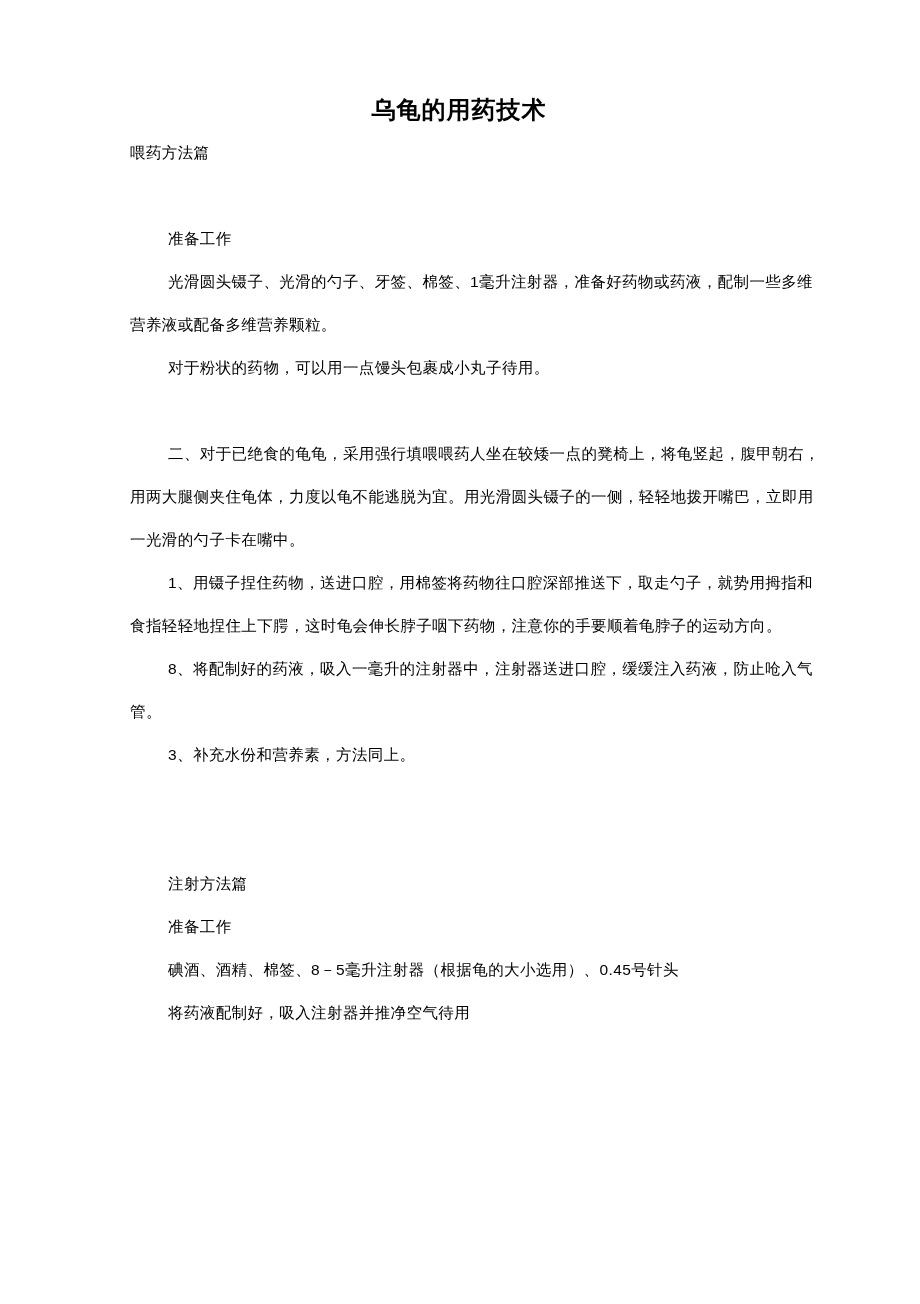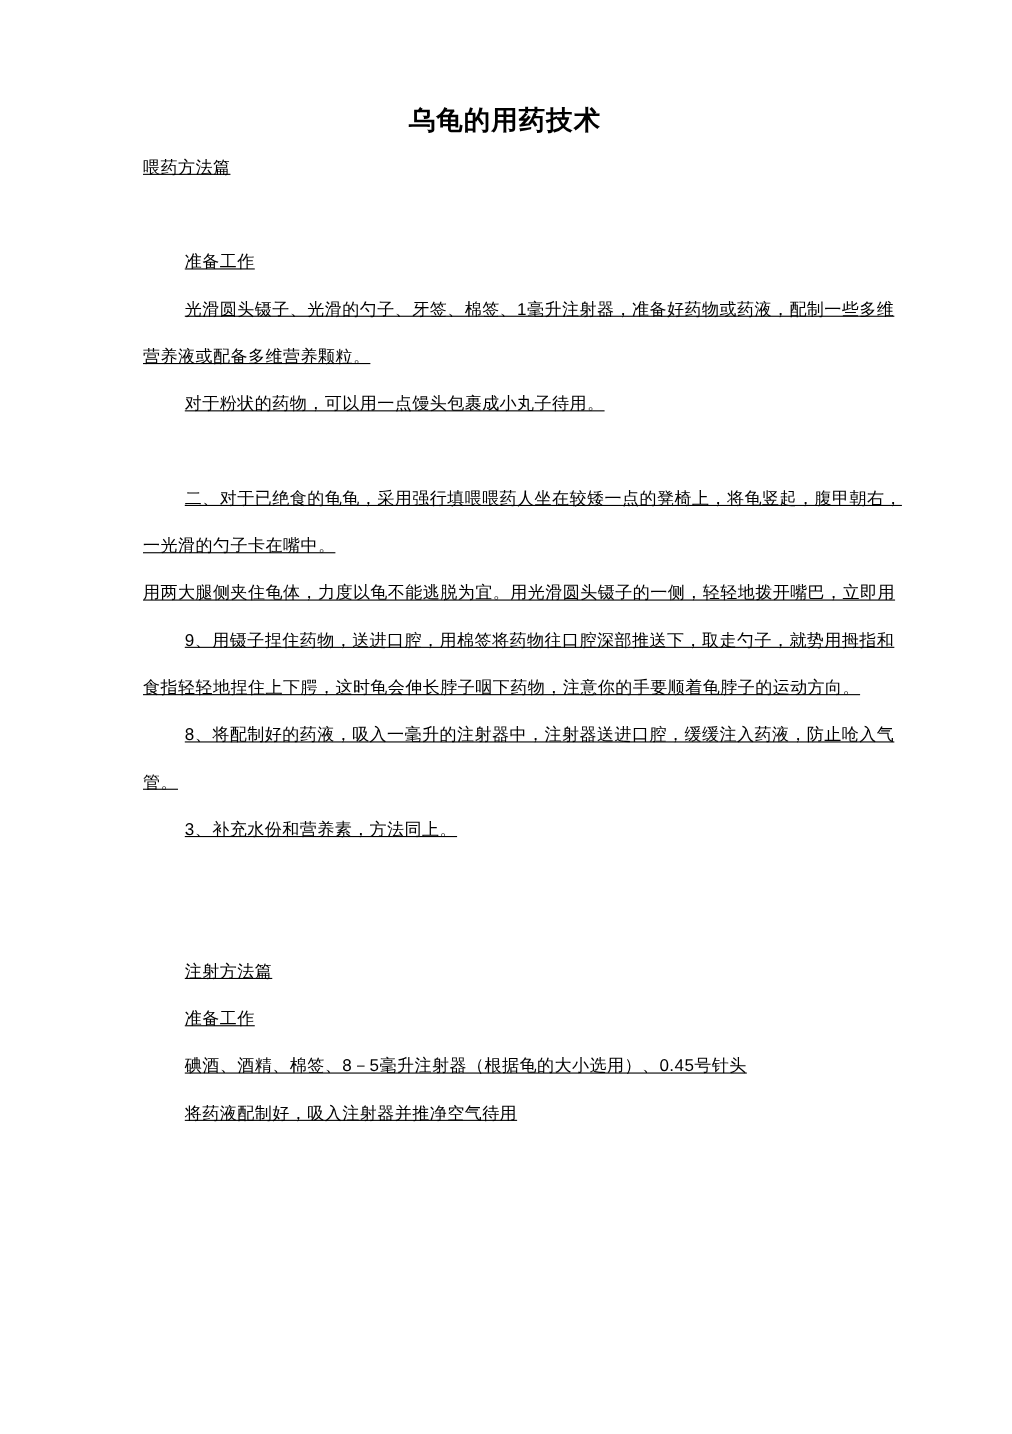--- a/index.html
+++ b/index.html
@@ -29,21 +29,20 @@
     font-weight: bold;
     text-align: center;
     
     text-indent: 60px;
     letter-spacing: 1px;
     white-space: nowrap;
   }
   .doc-body {
     margin: 0;
     padding: 0;
-    text-decoration: underline;
   }
   .line {
     height: 43px;
     line-height: 43px;
     font-size: 15.5px;
     letter-spacing: 0.4px;
     white-space: nowrap;
     overflow: visible;
   }
   .line.indent {
@@ -60,23 +59,23 @@
   <h1 class="doc-title">乌龟的用药技术</h1>
   <div class="doc-body" id="doc-body">
       <div class="line">喂药方法篇</div>
       <div class="line blank"></div>
       <div class="line indent">准备工作</div>
       <div class="line indent">光滑圆头镊子、光滑的勺子、牙签、棉签、1毫升注射器，准备好药物或药液，配制一些多维</div>
       <div class="line">营养液或配备多维营养颗粒。</div>
       <div class="line indent">对于粉状的药物，可以用一点馒头包裹成小丸子待用。</div>
       <div class="line blank"></div>
       <div class="line indent">二、对于已绝食的龟龟，采用强行填喂喂药人坐在较矮一点的凳椅上，将龟竖起，腹甲朝右，</div>
+      <div class="line">用两大腿侧夹住龟体，力度以龟不能逃脱为宜。用光滑圆头镊子的一侧，轻轻地拨开嘴巴，立即用</div>
       <div class="line">一光滑的勺子卡在嘴中。</div>
-      <div class="line">用两大腿侧夹住龟体，力度以龟不能逃脱为宜。用光滑圆头镊子的一侧，轻轻地拨开嘴巴，立即用</div>
-      <div class="line indent">9、用镊子捏住药物，送进口腔，用棉签将药物往口腔深部推送下，取走勺子，就势用拇指和</div>
+      <div class="line indent">1、用镊子捏住药物，送进口腔，用棉签将药物往口腔深部推送下，取走勺子，就势用拇指和</div>
       <div class="line">食指轻轻地捏住上下腭，这时龟会伸长脖子咽下药物，注意你的手要顺着龟脖子的运动方向。</div>
       <div class="line indent">8、将配制好的药液，吸入一毫升的注射器中，注射器送进口腔，缓缓注入药液，防止呛入气</div>
       <div class="line">管。</div>
       <div class="line indent">3、补充水份和营养素，方法同上。</div>
       <div class="line blank"></div>
       <div class="line blank"></div>
       <div class="line indent">注射方法篇</div>
       <div class="line indent">准备工作</div>
       <div class="line indent">碘酒、酒精、棉签、8－5毫升注射器（根据龟的大小选用）、0.45号针头</div>
       <div class="line indent">将药液配制好，吸入注射器并推净空气待用</div>

